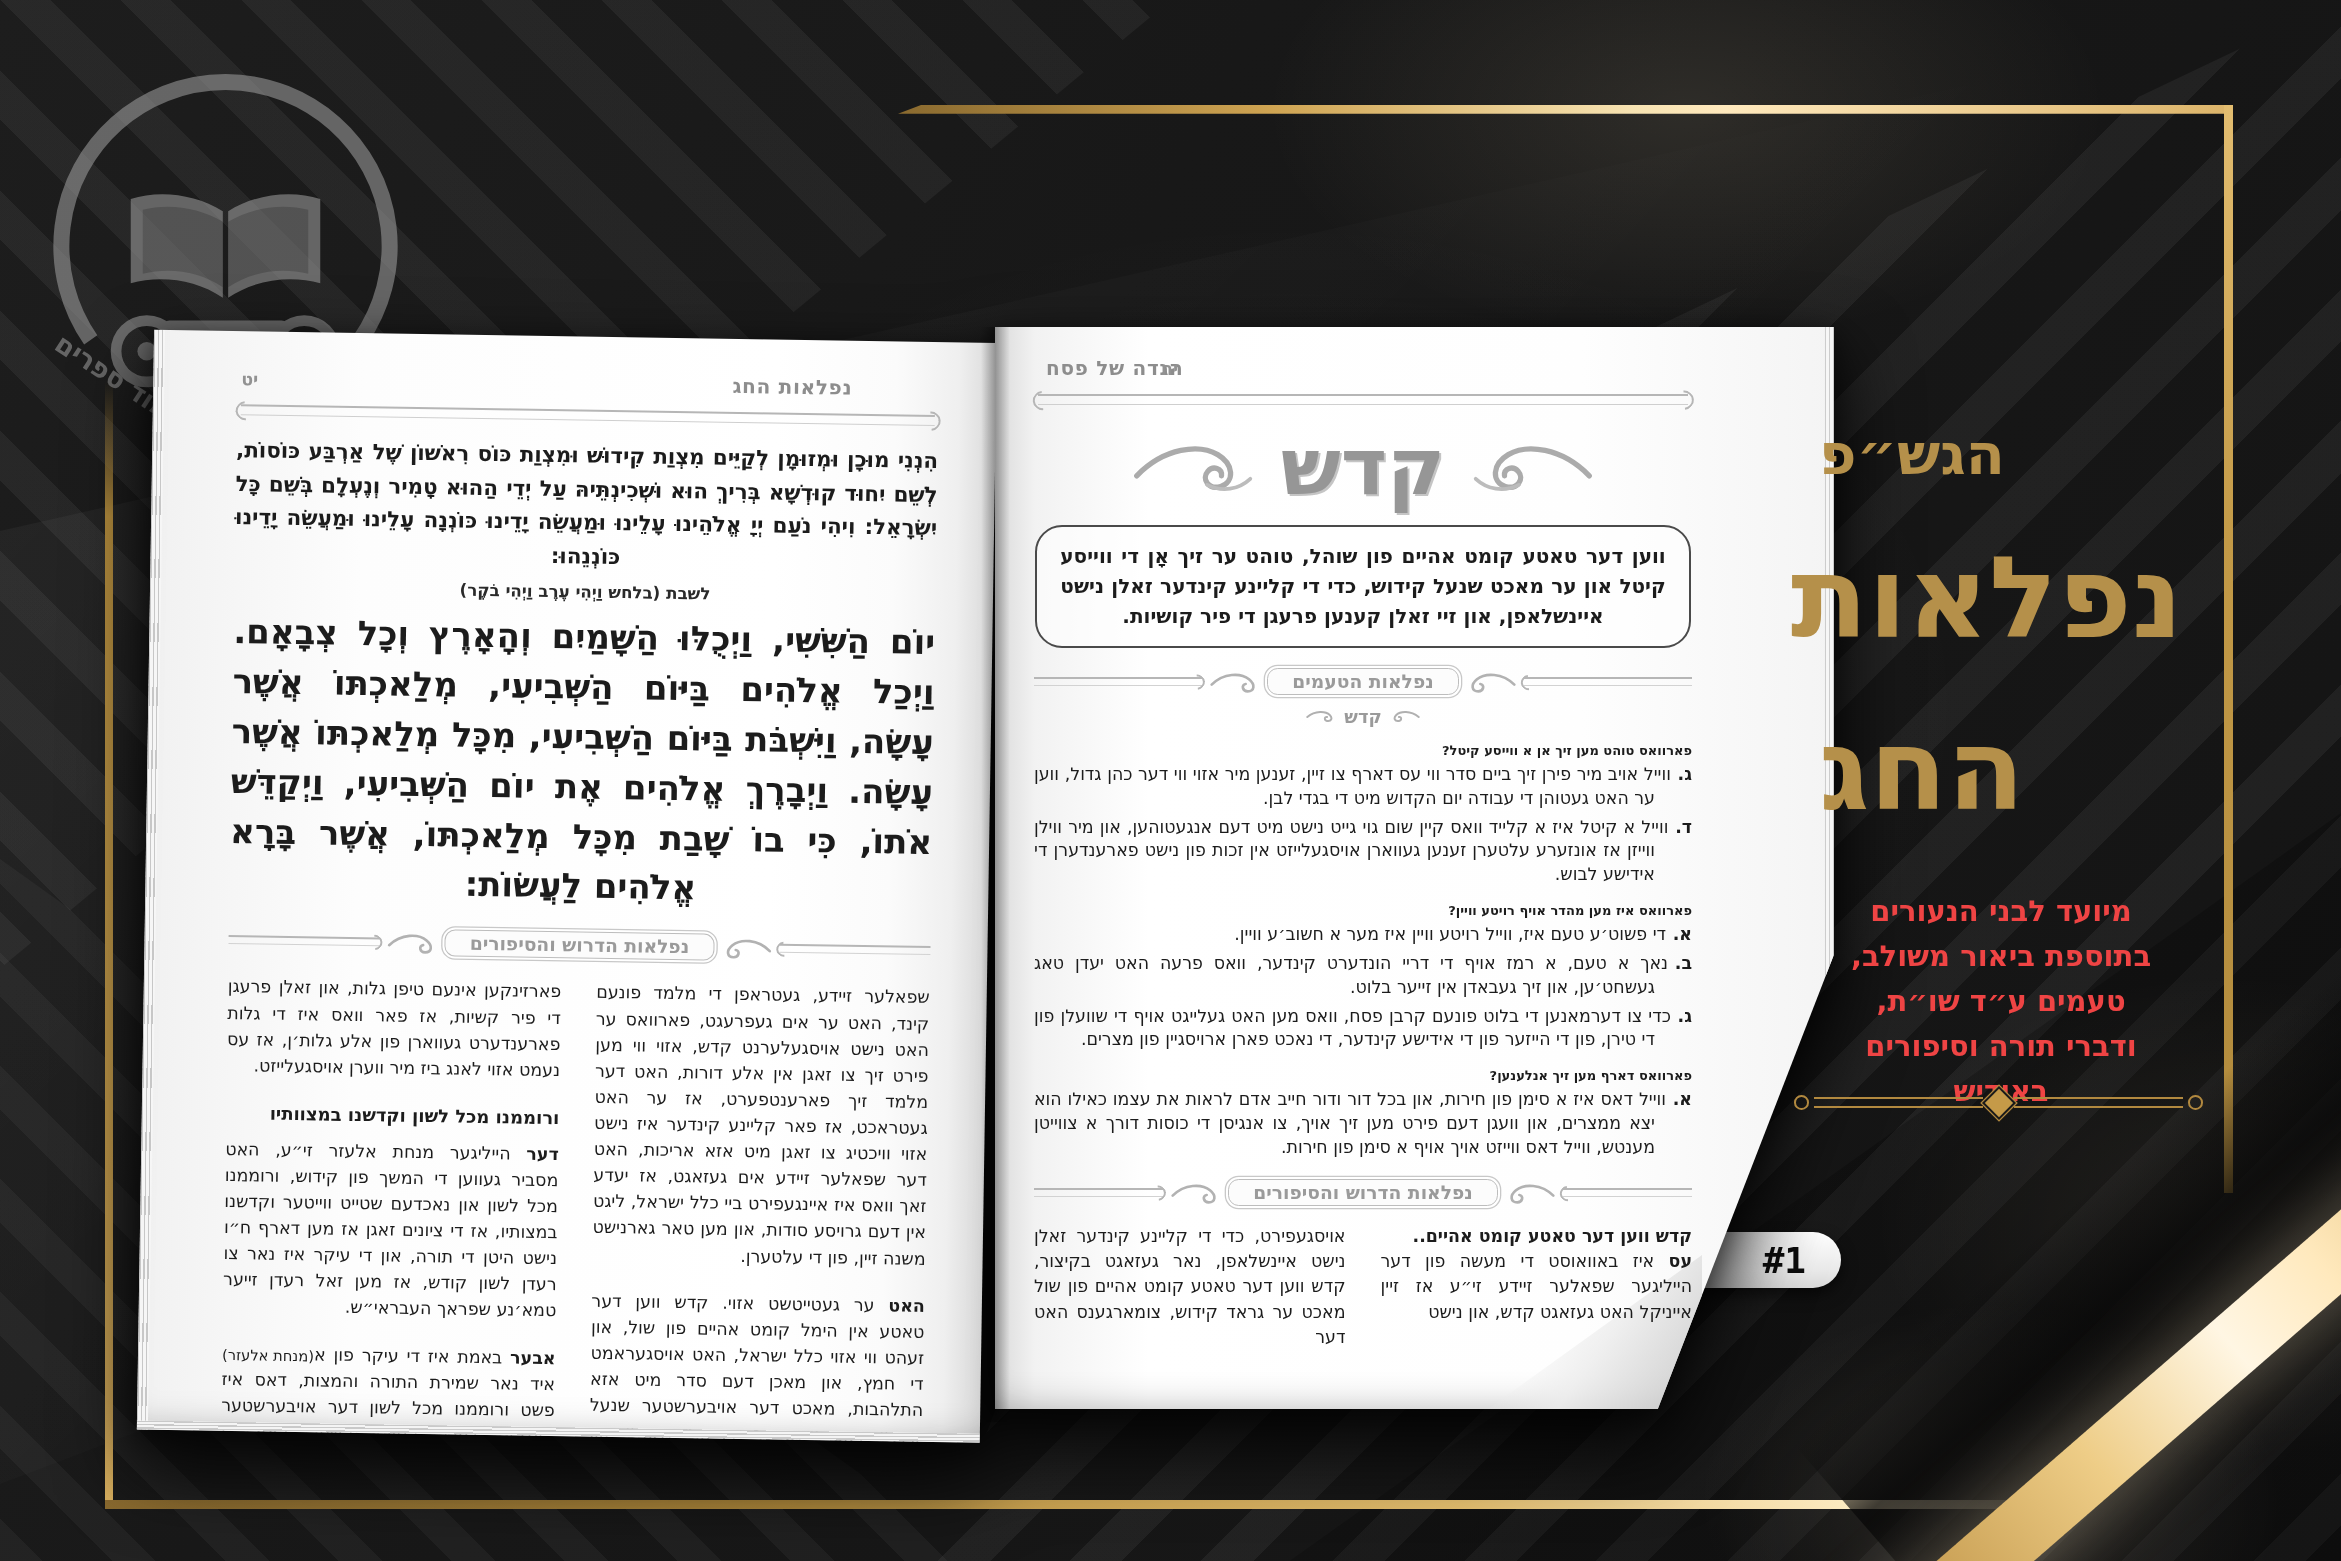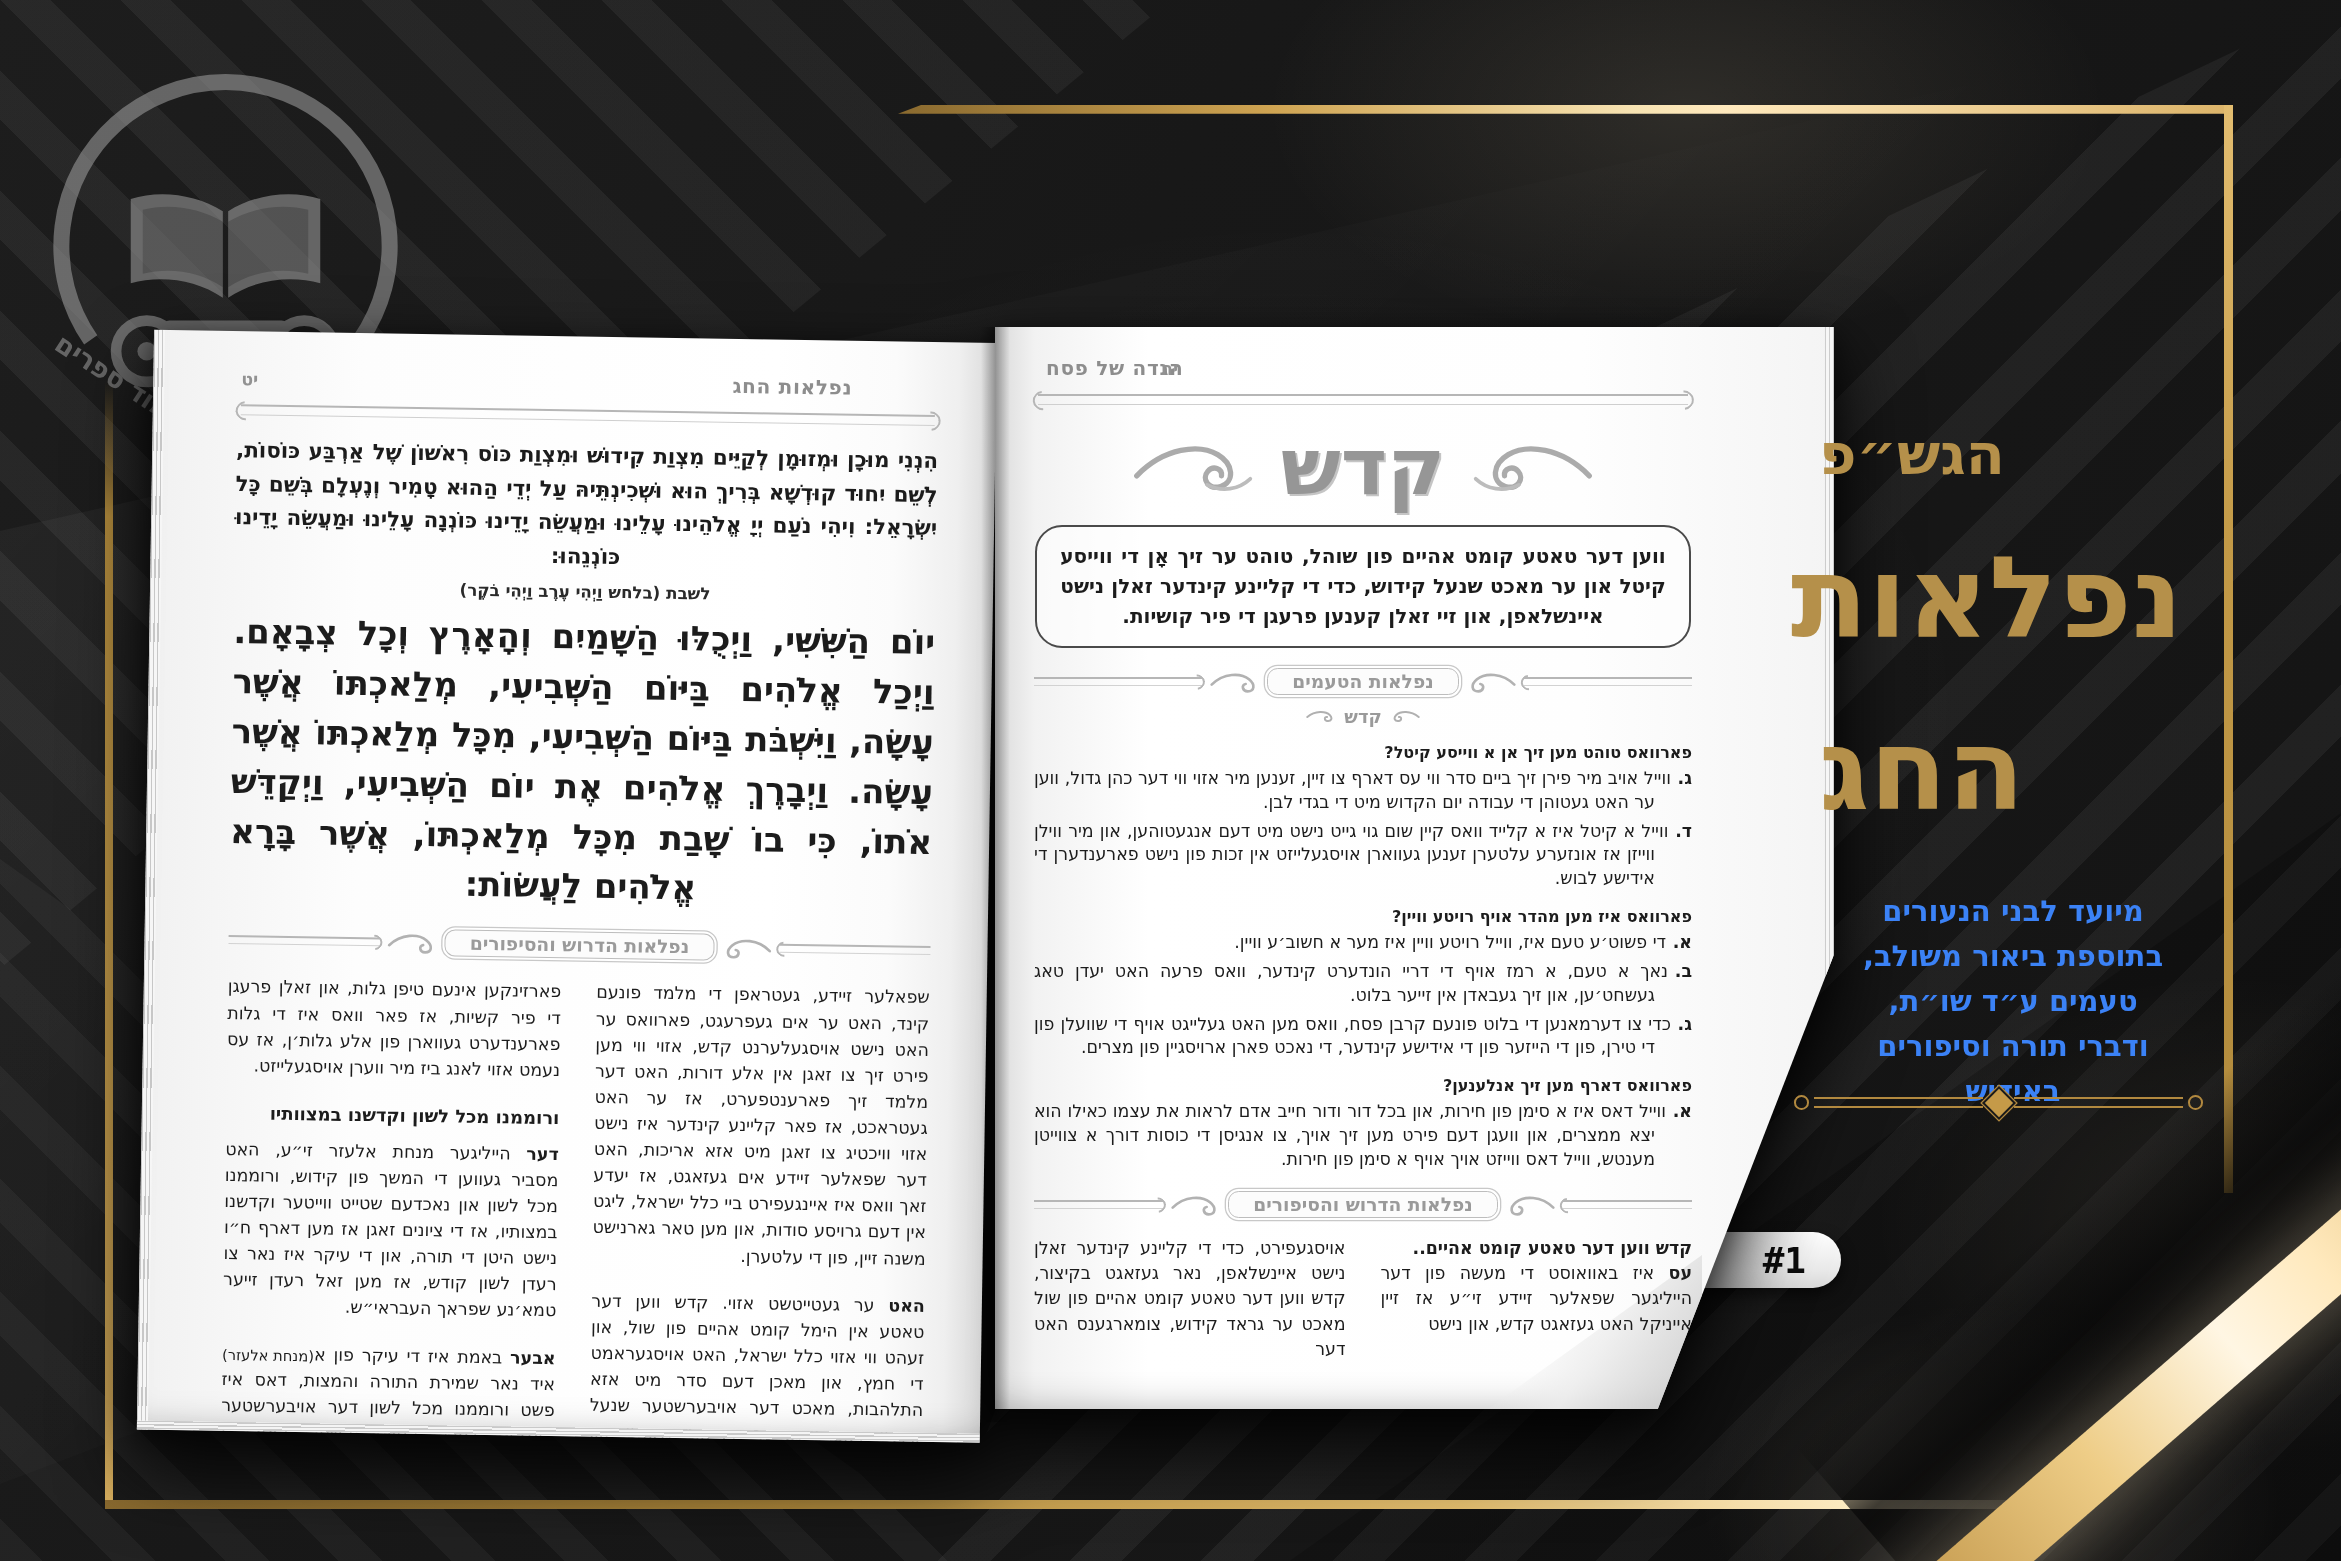--- a/index.html
+++ b/index.html
@@ -116,21 +116,21 @@
   .fd-line.r i{right:-2.7px;transform:rotate(220deg);}
   .fd-swirl{width:52px;height:24px;}
   .fd-label{border:1.3px solid #bdbdbd;box-shadow:0 0 0 2px #ffffff,0 0 0 3.3px #c8c8c8;
     border-radius:10.7px;padding:2px 24px;background:#fcfcfc;color:#9a9a9a;
     font-weight:bold;font-size:18.7px;white-space:nowrap;}
 
   .mini-head{display:flex;align-items:center;justify-content:center;gap:9.3px;
     color:#9a9a9a;font-weight:bold;font-size:18px;margin:10.7px 0 2.7px;}
   .mini-swirl{width:29px;height:14.7px;}
 
-  .q{font-weight:bold;font-size:16px;margin:16px 0 4px;}
+  .q{font-weight:bold;font-size:13px;margin:16px 0 4px;}
   .ans{font-size:17.4px;line-height:1.36;text-align:justify;margin:5.3px 0;
     padding-right:37px;text-indent:-37px;}
   .ans b{margin-left:6.7px;}
 
   .cols{display:flex;gap:35px;margin-top:17.4px;}
   .col{flex:1;font-size:17.4px;line-height:1.46;text-align:justify;}
   .col .lead{font-weight:bold;}
   .subhead{font-weight:bold;font-size:18px;margin:0 0 9.3px 0;}
   .src{float:left;font-size:14.7px;margin-top:4px;}
 
@@ -147,21 +147,21 @@
     background:linear-gradient(180deg,#ffffff,#e9e9e9 70%,#d9d9d9);
     border-radius:0 29px 29px 0;display:flex;align-items:center;justify-content:flex-end;
     padding-left:0;box-shadow:0 6.7px 14.7px rgba(0,0,0,0.55);}
   .badge span{font-size:36px;font-weight:bold;color:#0c0c0c;margin-right:35px;
     font-family:"DejaVu Sans Mono","DejaVu Sans",monospace;}
 
   
   .p-series{right:162px;top:421px;width:361px;text-align:left;font-size:57px;font-weight:bold;color:#b5904a;direction:rtl;}
   .p-title1{right:159px;top:534px;width:364px;text-align:left;font-size:113px;font-weight:bold;color:#b5904a;line-height:1.15;direction:rtl;}
   .p-title2{right:159px;top:706px;width:364px;text-align:left;font-size:113px;font-weight:bold;color:#b5904a;line-height:1.15;direction:rtl;}
-  .p-sub{right:147px;top:889px;width:364px;text-align:center;font-size:29px;line-height:1.55;font-weight:bold;color:#3b82f6;direction:rtl;}
+  .p-sub{right:159px;top:889px;width:364px;text-align:center;font-size:29px;line-height:1.55;font-weight:bold;color:#ef4444;direction:rtl;}
   .p-orn{right:139px;top:1087px;width:409px;height:31px;display:flex;align-items:center;}
   .p-orn .ring{width:10.7px;height:10.7px;border:2.7px solid #b2893f;border-radius:50%;}
   .p-orn .dline{flex:1;height:6.7px;border-top:2px solid #b2893f;border-bottom:2px solid #b2893f;margin:0 5.3px;}
   .p-orn .diamond{width:20px;height:20px;background:#c59a48;transform:rotate(45deg);
     box-shadow:0 0 0 2px #1a1a1a,0 0 0 3.3px #b2893f;}
 
   .book-z{z-index:5;}
   .promo-z{z-index:6;}
 </style>
 </head>

